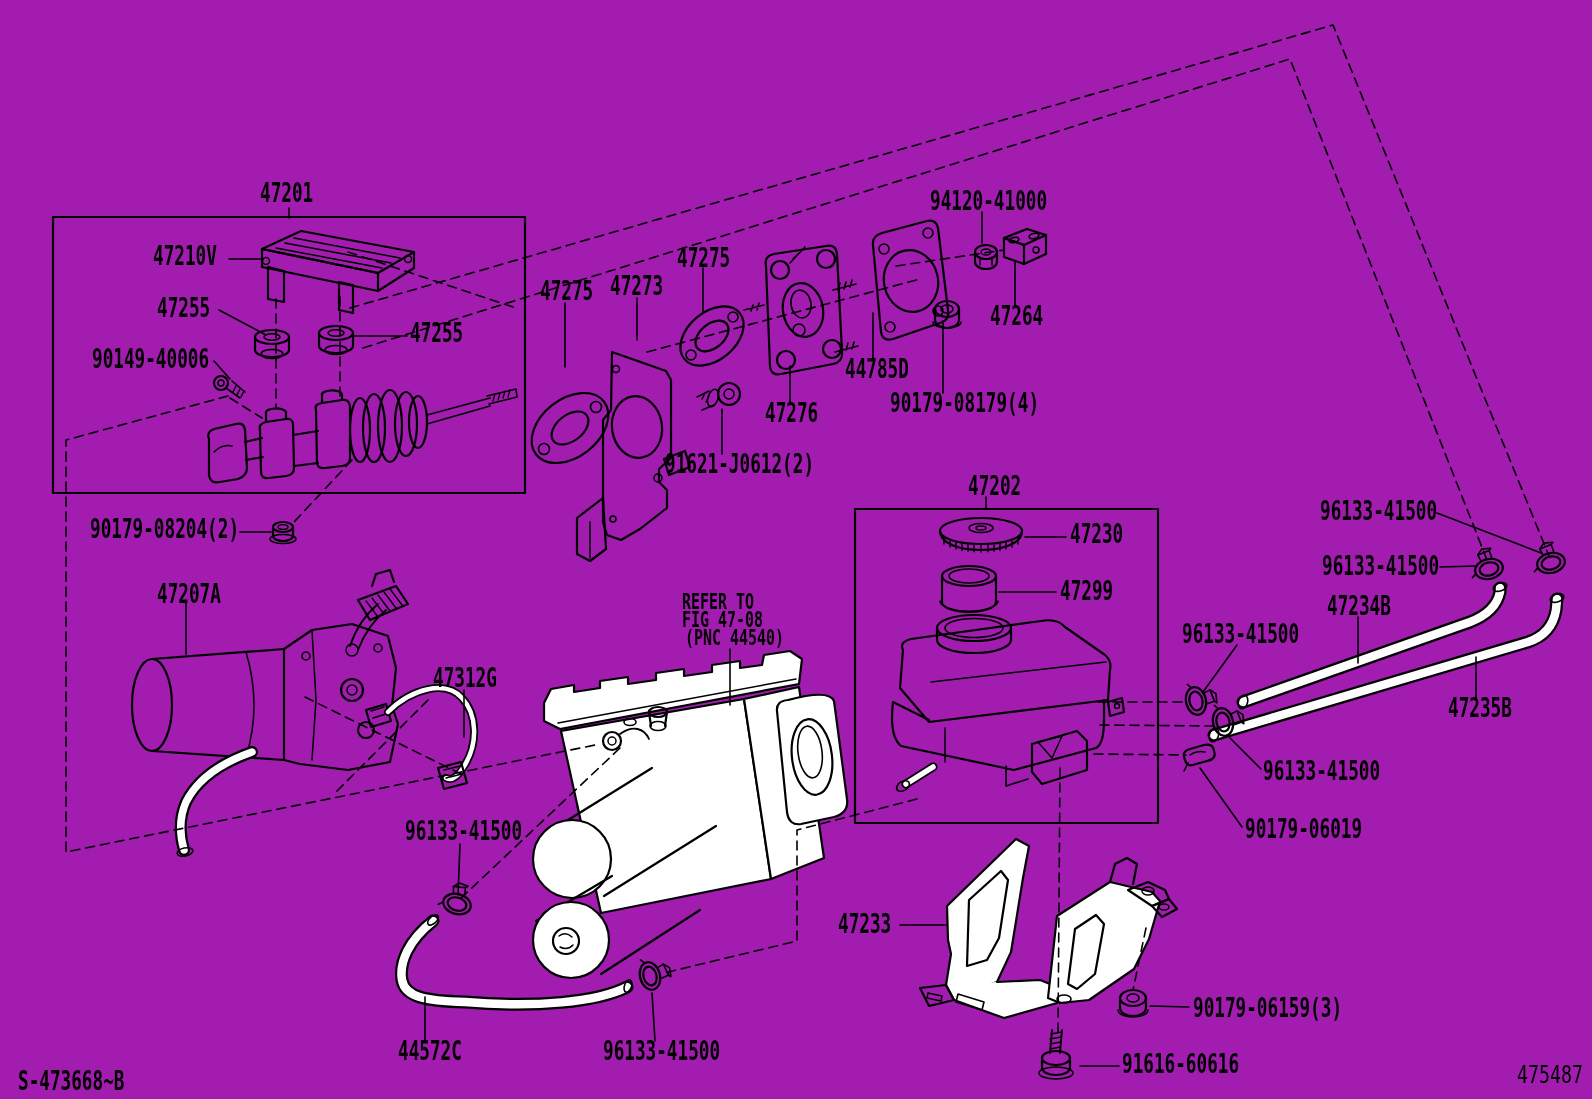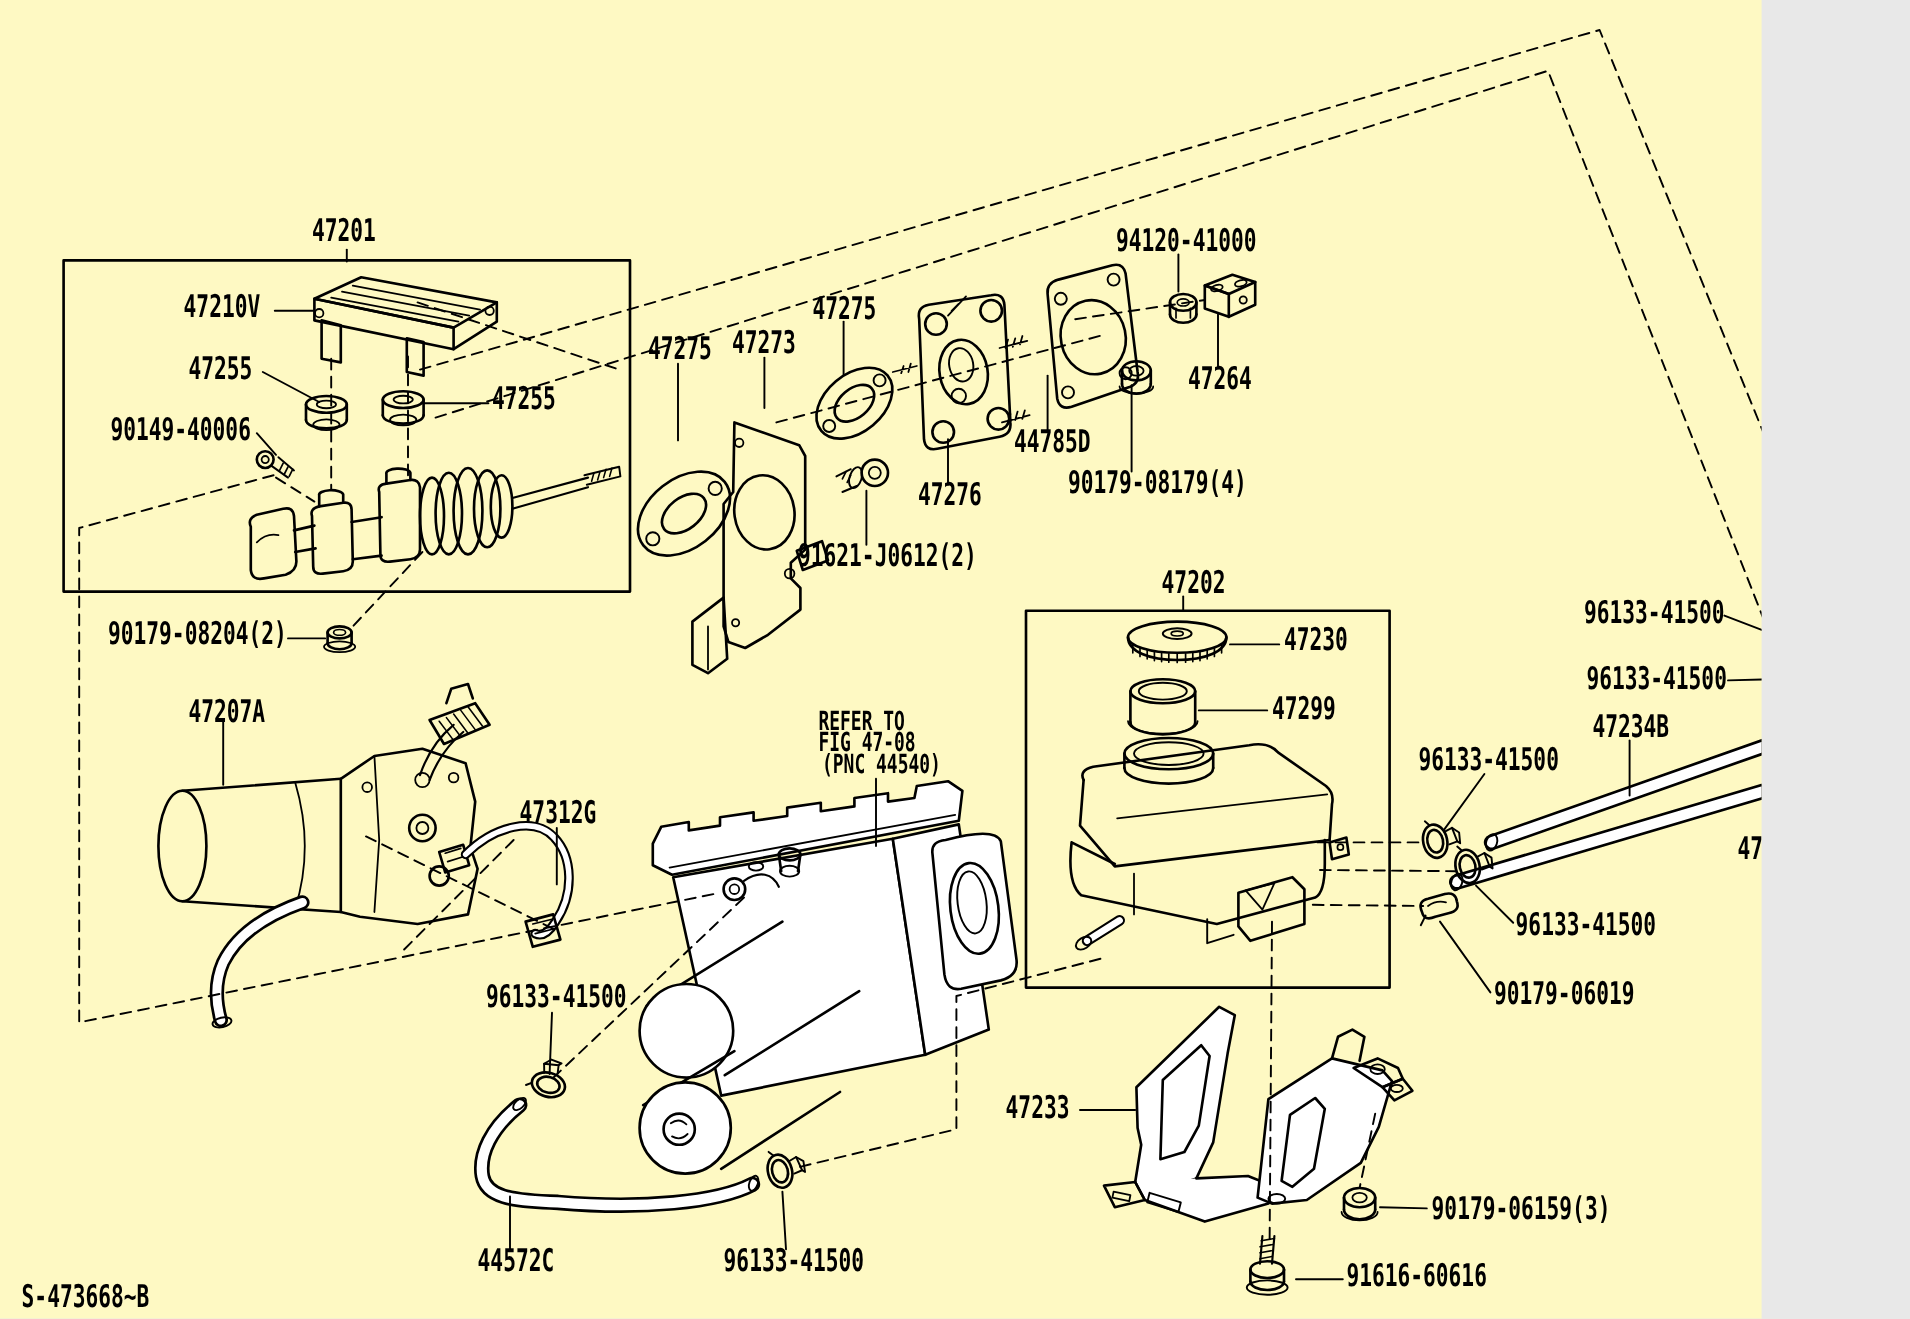--- a/index.html
+++ b/index.html
@@ -1,16 +1,16 @@
 <!DOCTYPE html>
 <html><head>
 <meta charset="utf-8">
 <style>
   html,body{margin:0;padding:0;background:#e8e8e8}
-  #stage{position:relative;width:1468px;height:1099px;background:#fef9c3;overflow:hidden;
+  #stage{position:relative;width:1592px;height:1099px;background:#a21caf;overflow:hidden;
          font-family:"DejaVu Sans Mono",monospace}
   #art{position:absolute;left:0;top:0}
   .lbl{position:absolute;color:#000;font:700 26px "DejaVu Sans Mono",monospace;line-height:1;
        transform:scaleX(0.68);transform-origin:0 0;white-space:nowrap}
   .lbl.sm{font-size:22px}
   .lbl.thin{font-weight:400;font-size:24px;transform:scaleX(0.76)}
 </style>
 </head>
 <body>
 

